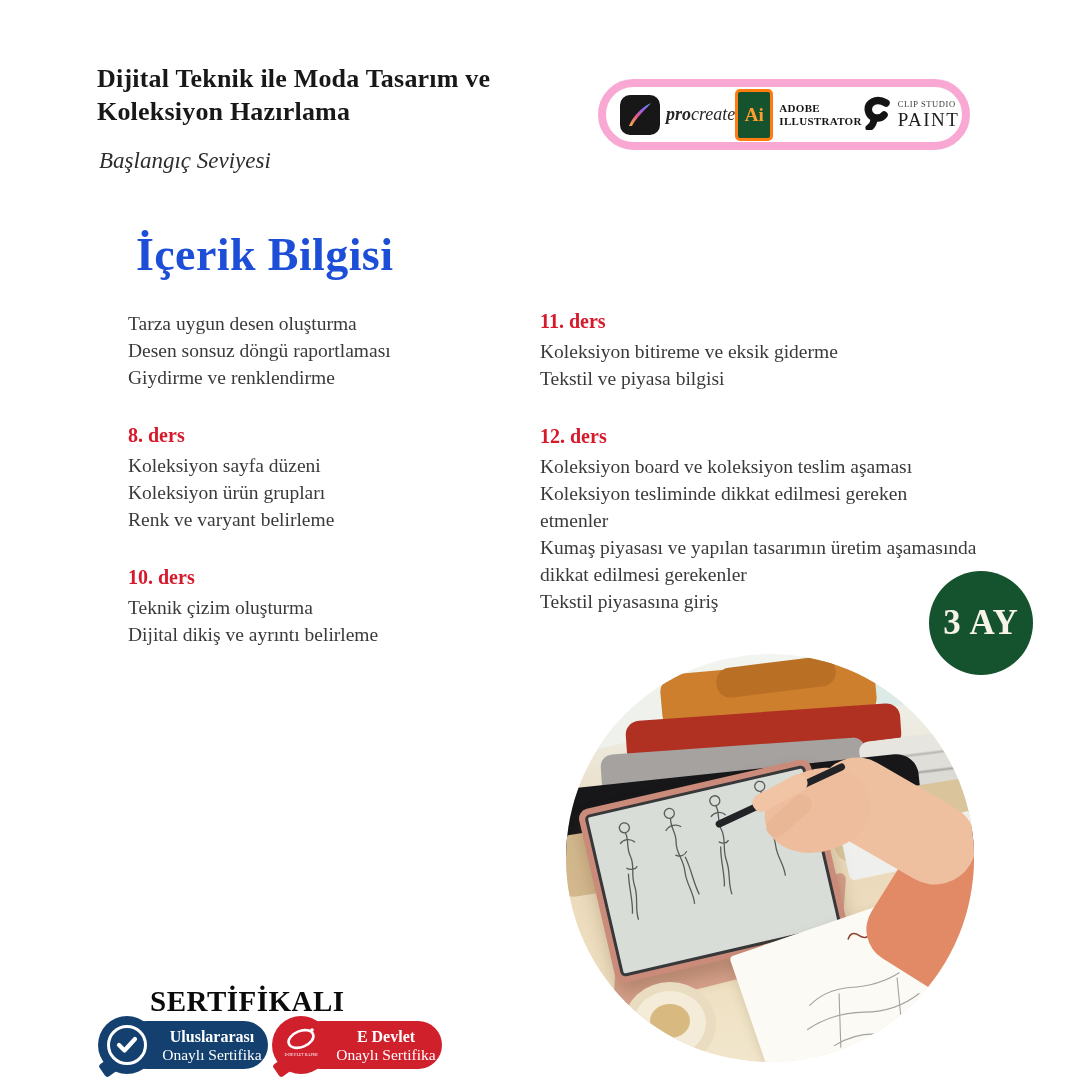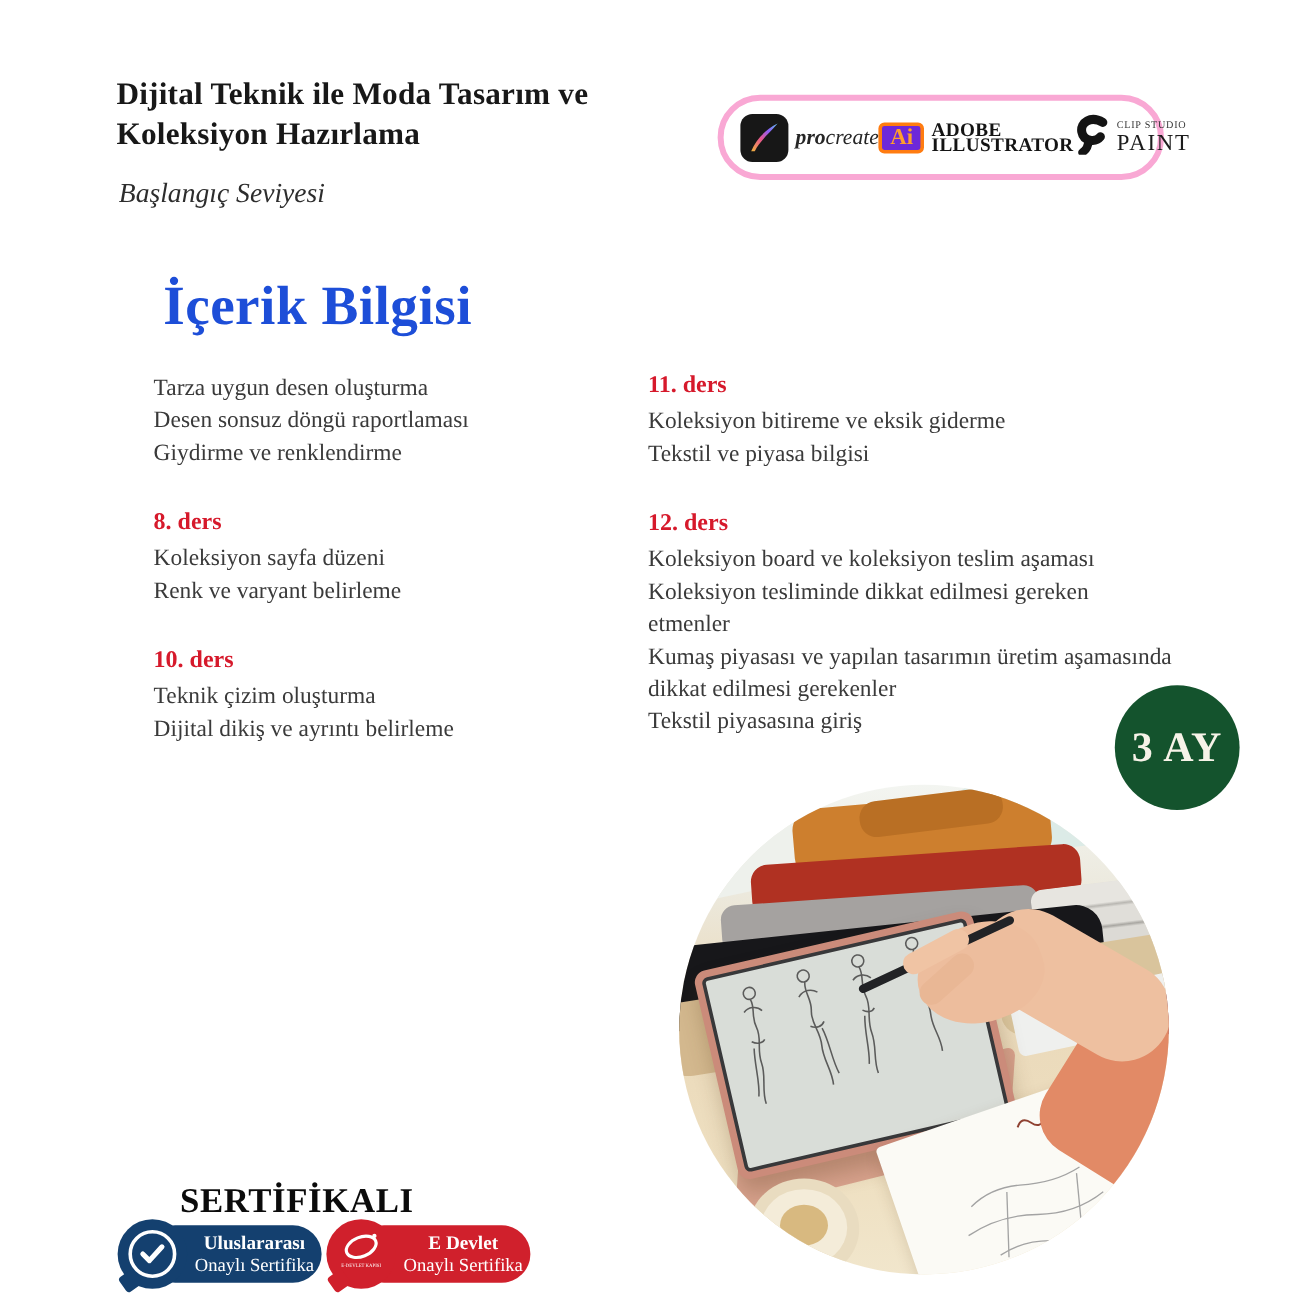--- a/index.html
+++ b/index.html
@@ -5,31 +5,31 @@
   html,body{margin:0;padding:0;background:#fff;}
   #canvas{
     position:relative;width:1080px;height:1080px;background:#ffffff;overflow:hidden;
     font-family:Liberation Serif, serif;color:#3a3a3a;margin-top:32px;
   }
   
   .title{position:absolute;left:97px;top:30px;width:470px;font-size:26px;line-height:33px;
     font-weight:bold;color:#181818;letter-spacing:.2px;}
   .subtitle{position:absolute;left:99px;top:116px;font-size:23px;font-style:italic;color:#2d2d2d;}
   .tools{position:absolute;left:598px;top:47px;width:372px;height:71px;box-sizing:border-box;
-    border:5px solid #f9a8d4;border-radius:38px;background:#fff;
+    border:8px solid #f9a8d4;border-radius:38px;background:#fff;
     display:flex;align-items:center;justify-content:space-between;padding:0 14px;}
   .tool{display:flex;align-items:center;gap:6px;}
   .pc-icon{width:40px;height:40px;border-radius:10px;background:#171717;display:flex;
     align-items:center;justify-content:center;flex:0 0 auto;}
   .pc-label{font-size:18px;font-style:italic;color:#262626;white-space:nowrap;}
   .pc-label b{font-weight:bold;}
-  .ai-icon{width:38px;height:26px;box-sizing:border-box;border:3px solid #ff7c11;border-radius:5px;
-    background:#6d28d9;color:#ff9e2c;display:flex;align-items:center;justify-content:center;
+  .ai-icon{width:38px;height:52px;box-sizing:border-box;border:3px solid #ff7c11;border-radius:5px;
+    background:#14532d;color:#ff9e2c;display:flex;align-items:center;justify-content:center;
     font-weight:bold;font-size:19px;flex:0 0 auto;}
-  .ai-label{font-size:16px;font-weight:bold;color:#141414;line-height:13px;letter-spacing:.3px;white-space:nowrap;}
+  .ai-label{font-size:11px;font-weight:bold;color:#141414;line-height:13px;letter-spacing:.3px;white-space:nowrap;}
   .csp-label{line-height:1;white-space:nowrap;}
   .csp-top{font-size:8.5px;letter-spacing:.6px;color:#3a3a3a;display:block;margin-bottom:2px;}
   .csp-bottom{font-size:19px;letter-spacing:1.5px;color:#1c1c1c;display:block;}
   
   .main-heading{position:absolute;left:136px;top:196px;font-size:46px;font-weight:800;color:#1d4ed8;letter-spacing:.4px;}
   .col{position:absolute;top:278px;}
   .col-left{left:128px;width:400px;}
   .col-right{left:540px;width:440px;}
   .section{margin-bottom:33px;}
   .section h3{margin:0 0 5px 0;font-size:20px;font-weight:bold;color:#d6192b;}
@@ -145,20 +145,21 @@
 
   <div class="col col-left">
     <div class="section">
       <div class="item">Tarza uygun desen oluşturma</div>
       <div class="item">Desen sonsuz döngü raportlaması</div>
       <div class="item">Giydirme ve renklendirme</div>
     </div>
     <div class="section">
       <h3>8. ders</h3>
       <div class="item">Koleksiyon sayfa düzeni</div>
+      <div class="item">Koleksiyon ürün grupları</div>
       <div class="item">Renk ve varyant belirleme</div>
     </div>
     <div class="section">
       <h3>10. ders</h3>
       <div class="item">Teknik çizim oluşturma</div>
       <div class="item">Dijital dikiş ve ayrıntı belirleme</div>
     </div>
   </div>
 
   <div class="col col-right">

